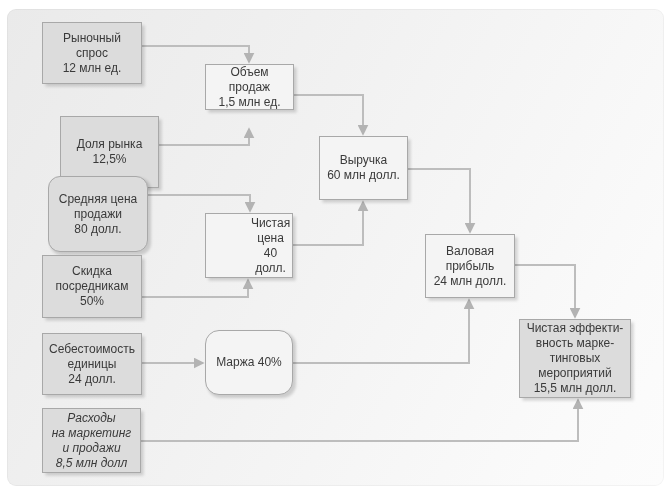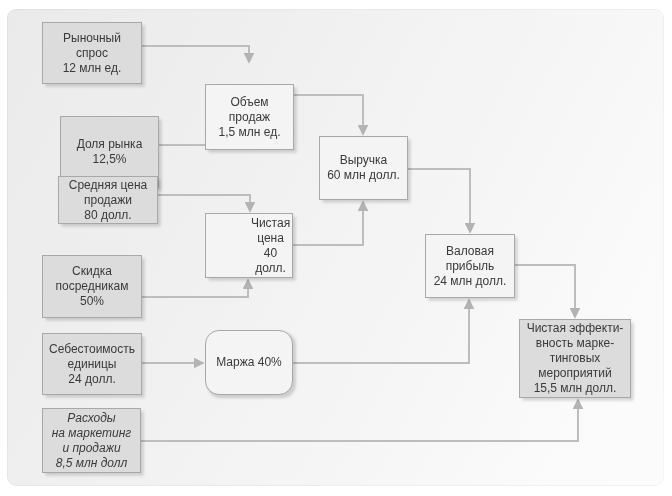--- a/index.html
+++ b/index.html
@@ -50,25 +50,25 @@
     white-space: pre-line;
     font-size: 12px;
     line-height: 15px;
     color: var(--text, #3a3a3a);
     padding: 2px 3px;
   }
 
   
   #b-market-demand   { left: 42px;  top: 22px;  width: 100px; height: 62px; }
   #b-market-share    { left: 60px;  top: 98px;  width: 99px;  height: 72px; margin-top: 18px; }
-  #b-average-price   { left: 58px;  top: 176px; width: 100px; height: 48px; }
+  #b-average-price   { left: 48px;  top: 176px; width: 100px; height: 76px; border-radius: 12px; }
   #b-discount        { left: 42px;  top: 255px; width: 100px; height: 63px; }
   #b-unit-cost       { left: 42px;  top: 333px; width: 100px; height: 62px; }
   #b-marketing-exp   { left: 42px;  top: 408px; width: 99px;  height: 65px; font-style: italic; }
-  #b-sales-volume    { left: 205px; top: 64px;  width: 89px;  height: 66px; margin-top: 20px; }
+  #b-sales-volume    { left: 205px; top: 64px;  width: 89px;  height: 46px; }
   #b-net-price       { left: 205px; top: 213px; width: 88px;  height: 65px; padding-left: 43px; }
   #b-margin          { left: 205px; top: 330px; width: 88px;  height: 65px; border-radius: 14px; }
   #b-revenue         { left: 319px; top: 136px; width: 89px;  height: 64px; }
   #b-gross-profit    { left: 425px; top: 234px; width: 90px;  height: 64px; }
   #b-net-effect      { left: 519px; top: 319px; width: 112px; height: 79px; }
 </style>
 </head>
 <body>
 
 <div class="page">

